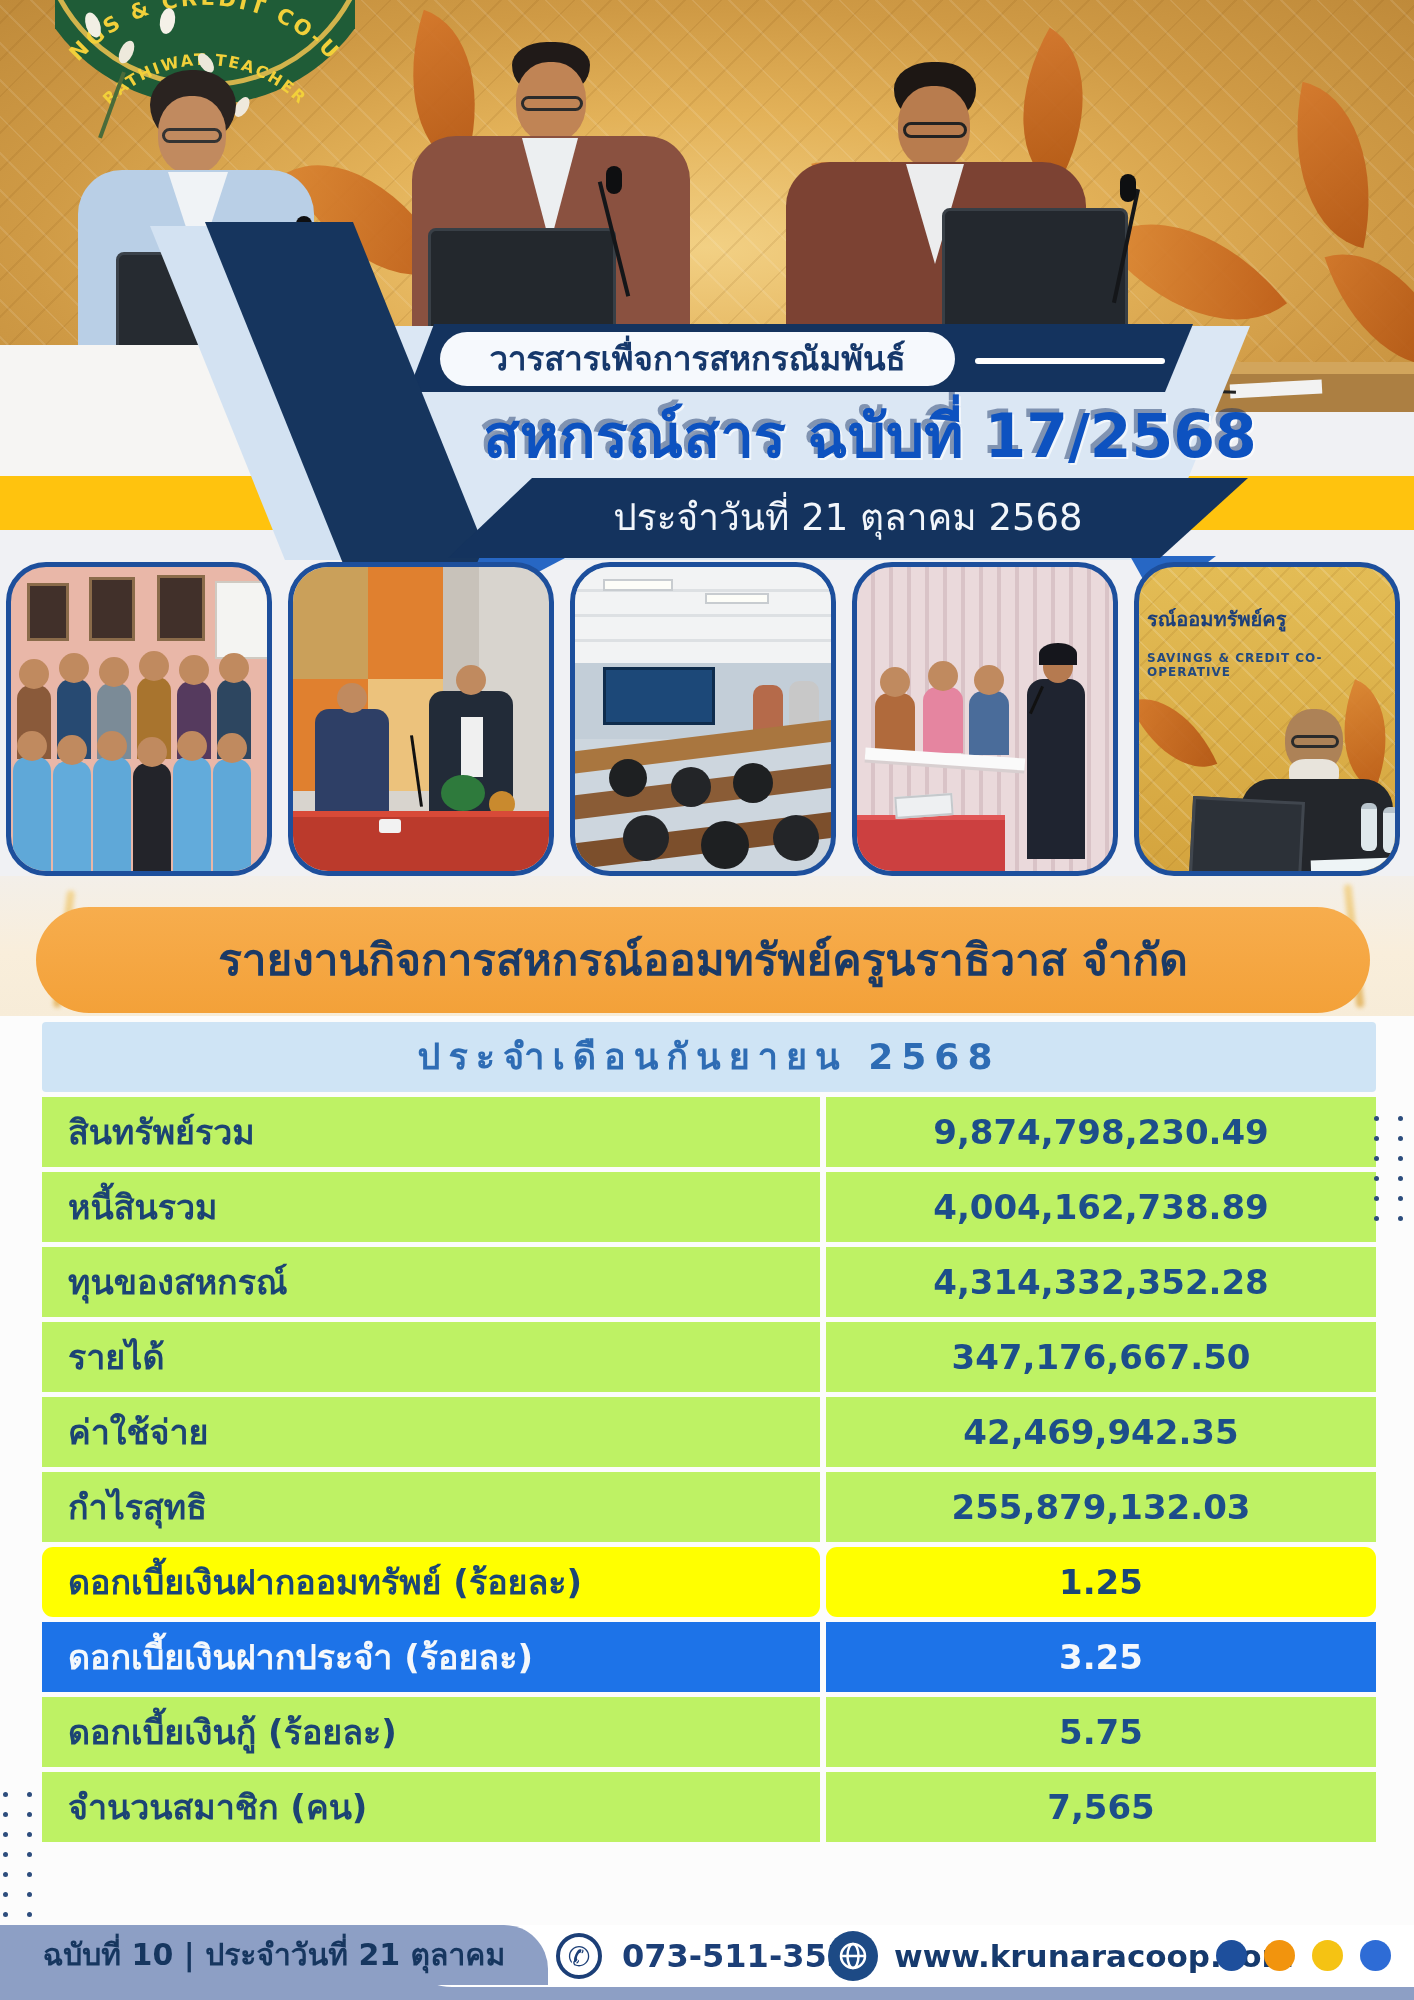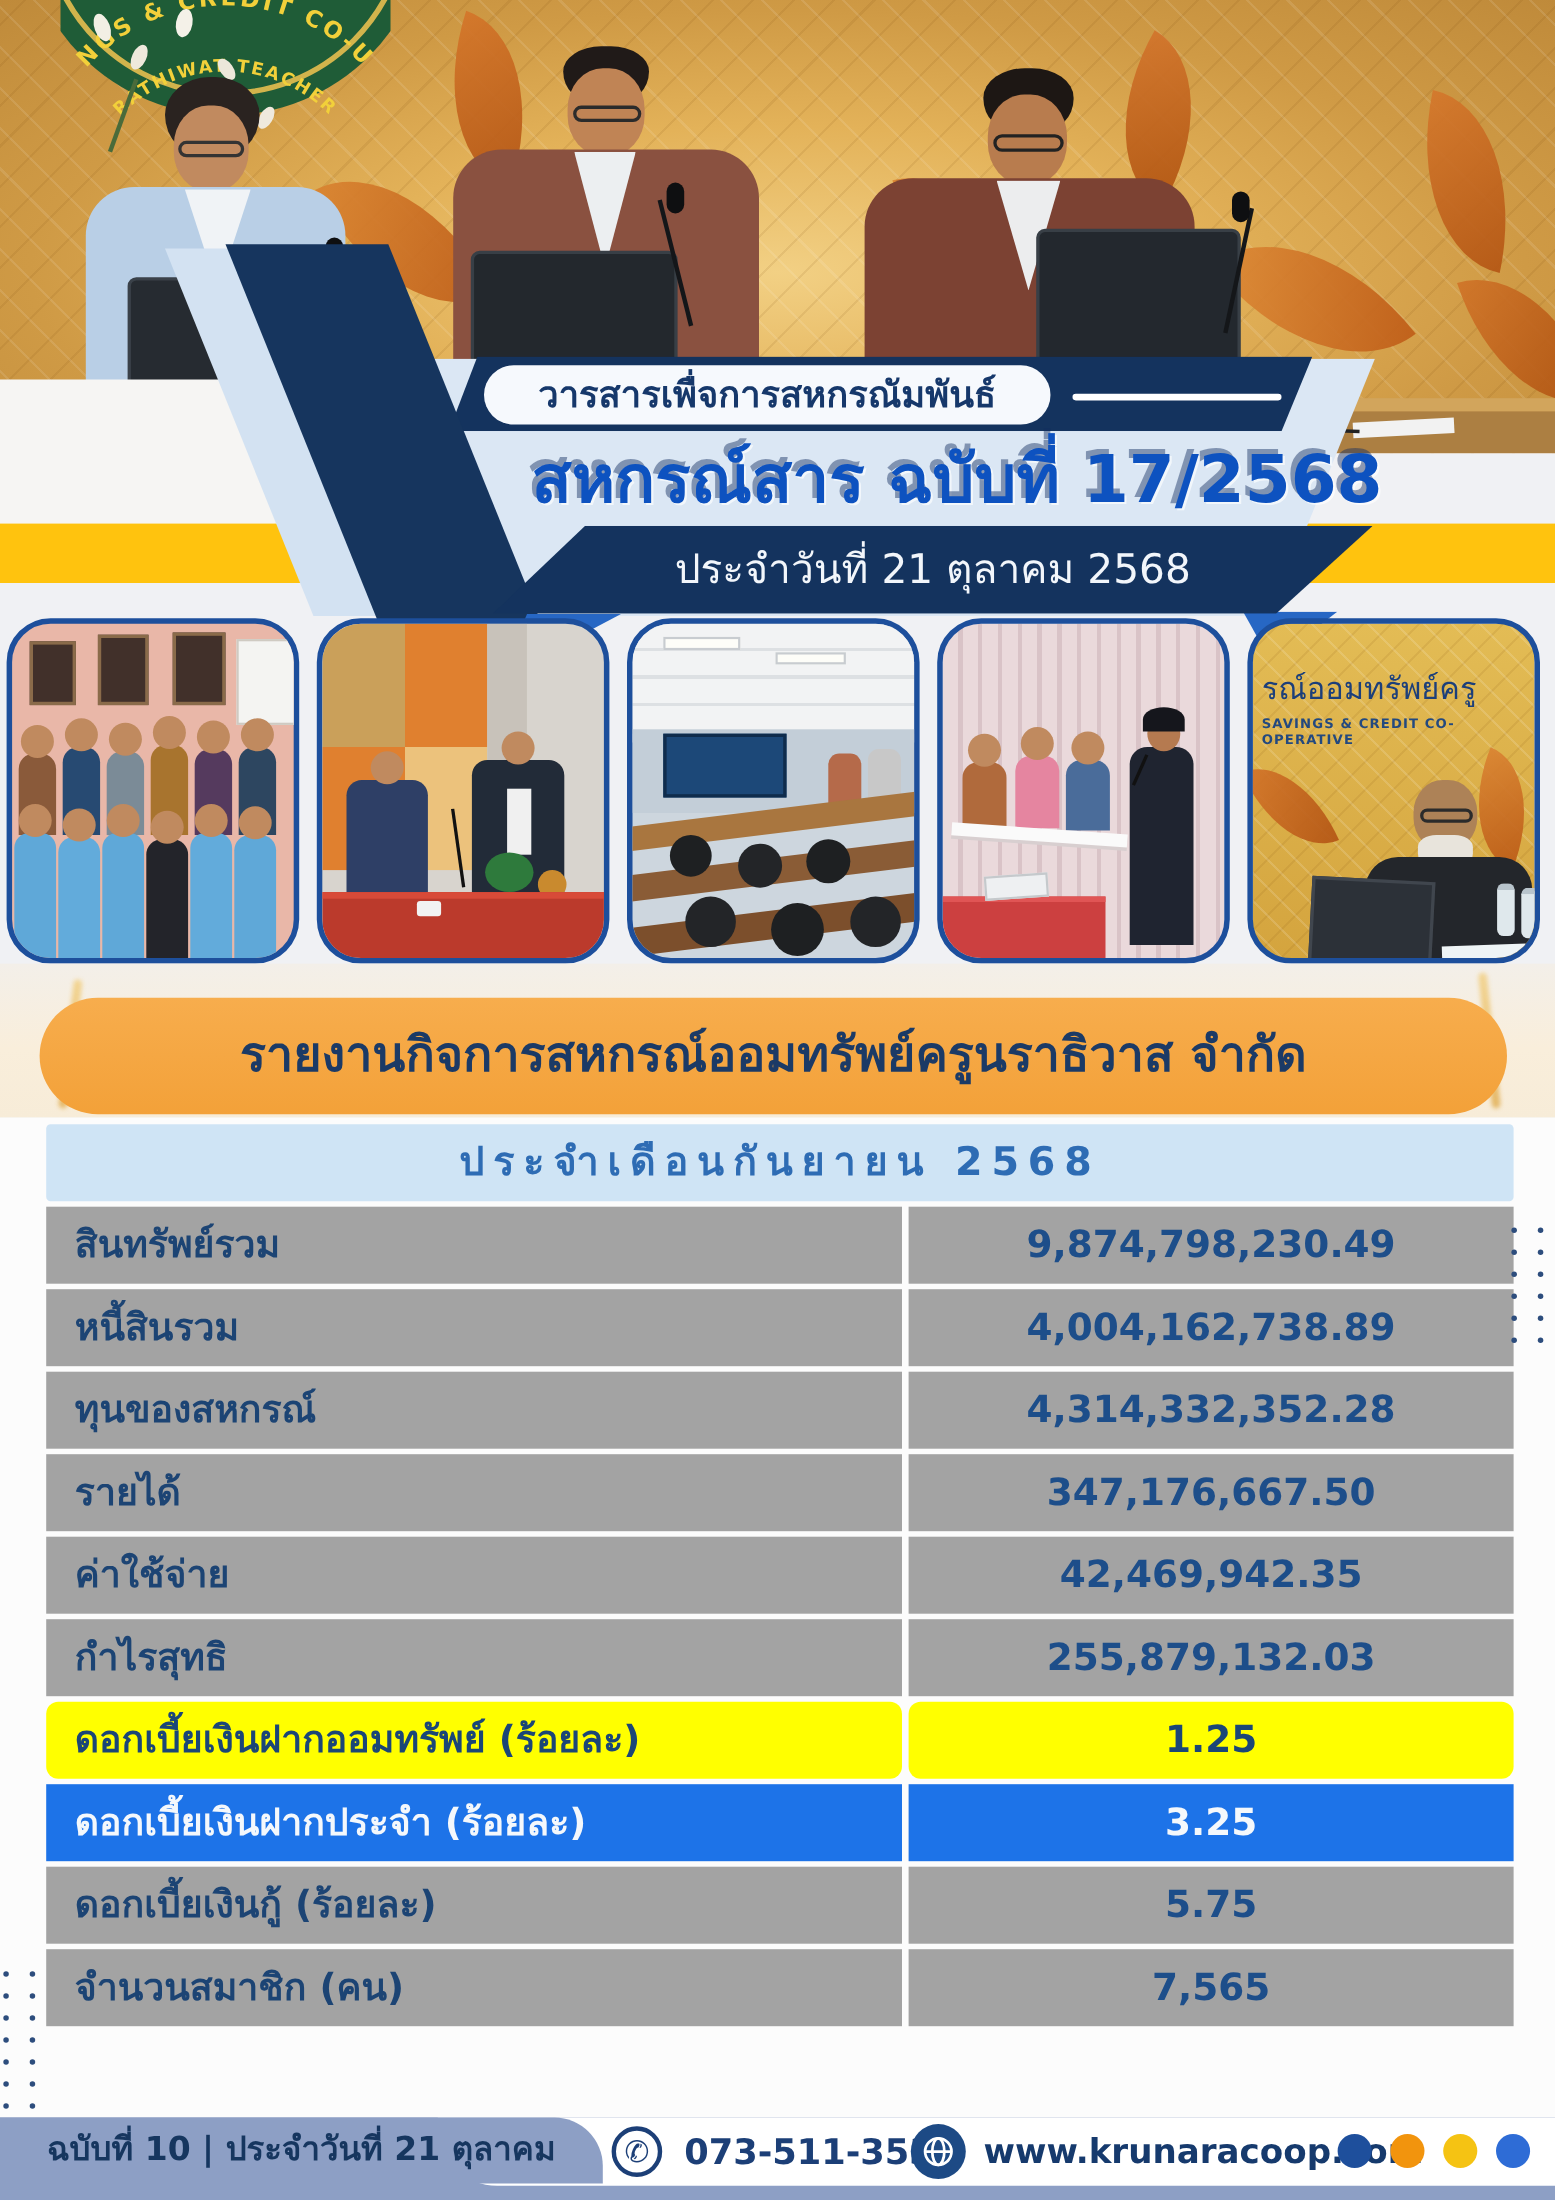--- a/index.html
+++ b/index.html
@@ -51,21 +51,21 @@
   .thumb { width:266px; height:314px; border:5px solid #1d4f9c; border-radius:40px;
            overflow:hidden; position:relative; flex:none; }
   .t1 { background:#e9b7a8; }
   .t2 { background:#d8d4ce; }
   .t3 { background:#cdd6de; }
   .t4 { background:repeating-linear-gradient(90deg,#ead9db 0 14px,#d9c3c7 14px 18px); }
   .t5 { background:
       repeating-linear-gradient(45deg, rgba(255,255,255,.14) 0 2px, transparent 2px 18px),
       repeating-linear-gradient(-45deg, rgba(140,90,20,.12) 0 2px, transparent 2px 18px),
       linear-gradient(180deg,#e3bc55 0%,#d4a43e 100%); }
-  .sign-th { position:absolute; left:8px; top:36px; width:250px; font-size:28px; font-weight:normal; color:#1c3f7a; }
+  .sign-th { position:absolute; left:8px; top:36px; width:250px; font-size:20px; font-weight:bold; color:#1c3f7a; }
   .sign-en { position:absolute; left:8px; top:84px; width:250px; font-size:12px; font-weight:bold;
              letter-spacing:1px; color:#23497f; }
 
   
   .warm { left:0; top:876px; width:1414px; height:140px;
           background:linear-gradient(180deg,#f3efe9 0%,#f9eedb 55%,#f7ecd8 100%); }
   .sparkle { position:absolute; background:#ddab4f; border-radius:50%; filter:blur(1px); opacity:.85; }
   .streak { position:absolute; width:8px; background:linear-gradient(#f2cf80,#e0ac4e); 
             filter:blur(2px); opacity:.8; border-radius:4px; }
   .white-zone { left:0; top:1016px; width:1414px; height:909px; background:#fcfcfc; }
@@ -76,21 +76,21 @@
   
   .tbl { left:42px; top:1022px; width:1334px; position:absolute;
          display:flex; flex-direction:column; gap:5px; }
   .tbl-header { height:70px; background:#cfe4f5; border-radius:4px;
          text-align:center; line-height:70px; font-size:36px; font-weight:bold;
          letter-spacing:8px; color:#2e6cb4; }
   .trow { height:70px; display:grid; grid-template-columns:778px 1fr; column-gap:6px; }
   .cell { line-height:70px; font-size:34px; font-weight:bold; }
   .cell-label { padding-left:26px; }
   .cell-value { text-align:center; }
-  .style-gray  .cell { background:#a3a3a3; } .style-gray  .cell-label { color:#1c4474; } .style-gray  .cell-value { color:#1d4e8a; }
+  .style-gray  .cell { background:#bef264; } .style-gray  .cell-label { color:#1c4474; } .style-gray  .cell-value { color:#1d4e8a; }
   .style-yellow .cell { background:#ffff00;border-radius:11px; } .style-yellow .cell-label,.style-yellow .cell-value { color:#1b4677; }
   .style-green .cell { background:#00e53e; } .style-green .cell-label,.style-green .cell-value { color:#14605c; }
   .style-blue  .cell { background:#1d73e8; } .style-blue  .cell-label,.style-blue  .cell-value { color:#f4f8fc; }
 
   .dotgrid { position:absolute; display:grid; grid-template-columns:repeat(2,5px); gap:15px 19px; }
   .dot { width:5px; height:5px; border-radius:50%; background:#2d4d7d; }
 
   
   .footer { left:0; top:1925px; width:1414px; height:75px; background:#8d9fc5; position:absolute; }
   .f-white { position:absolute; left:398px; right:0; top:0; height:62px; background:#ffffff;

